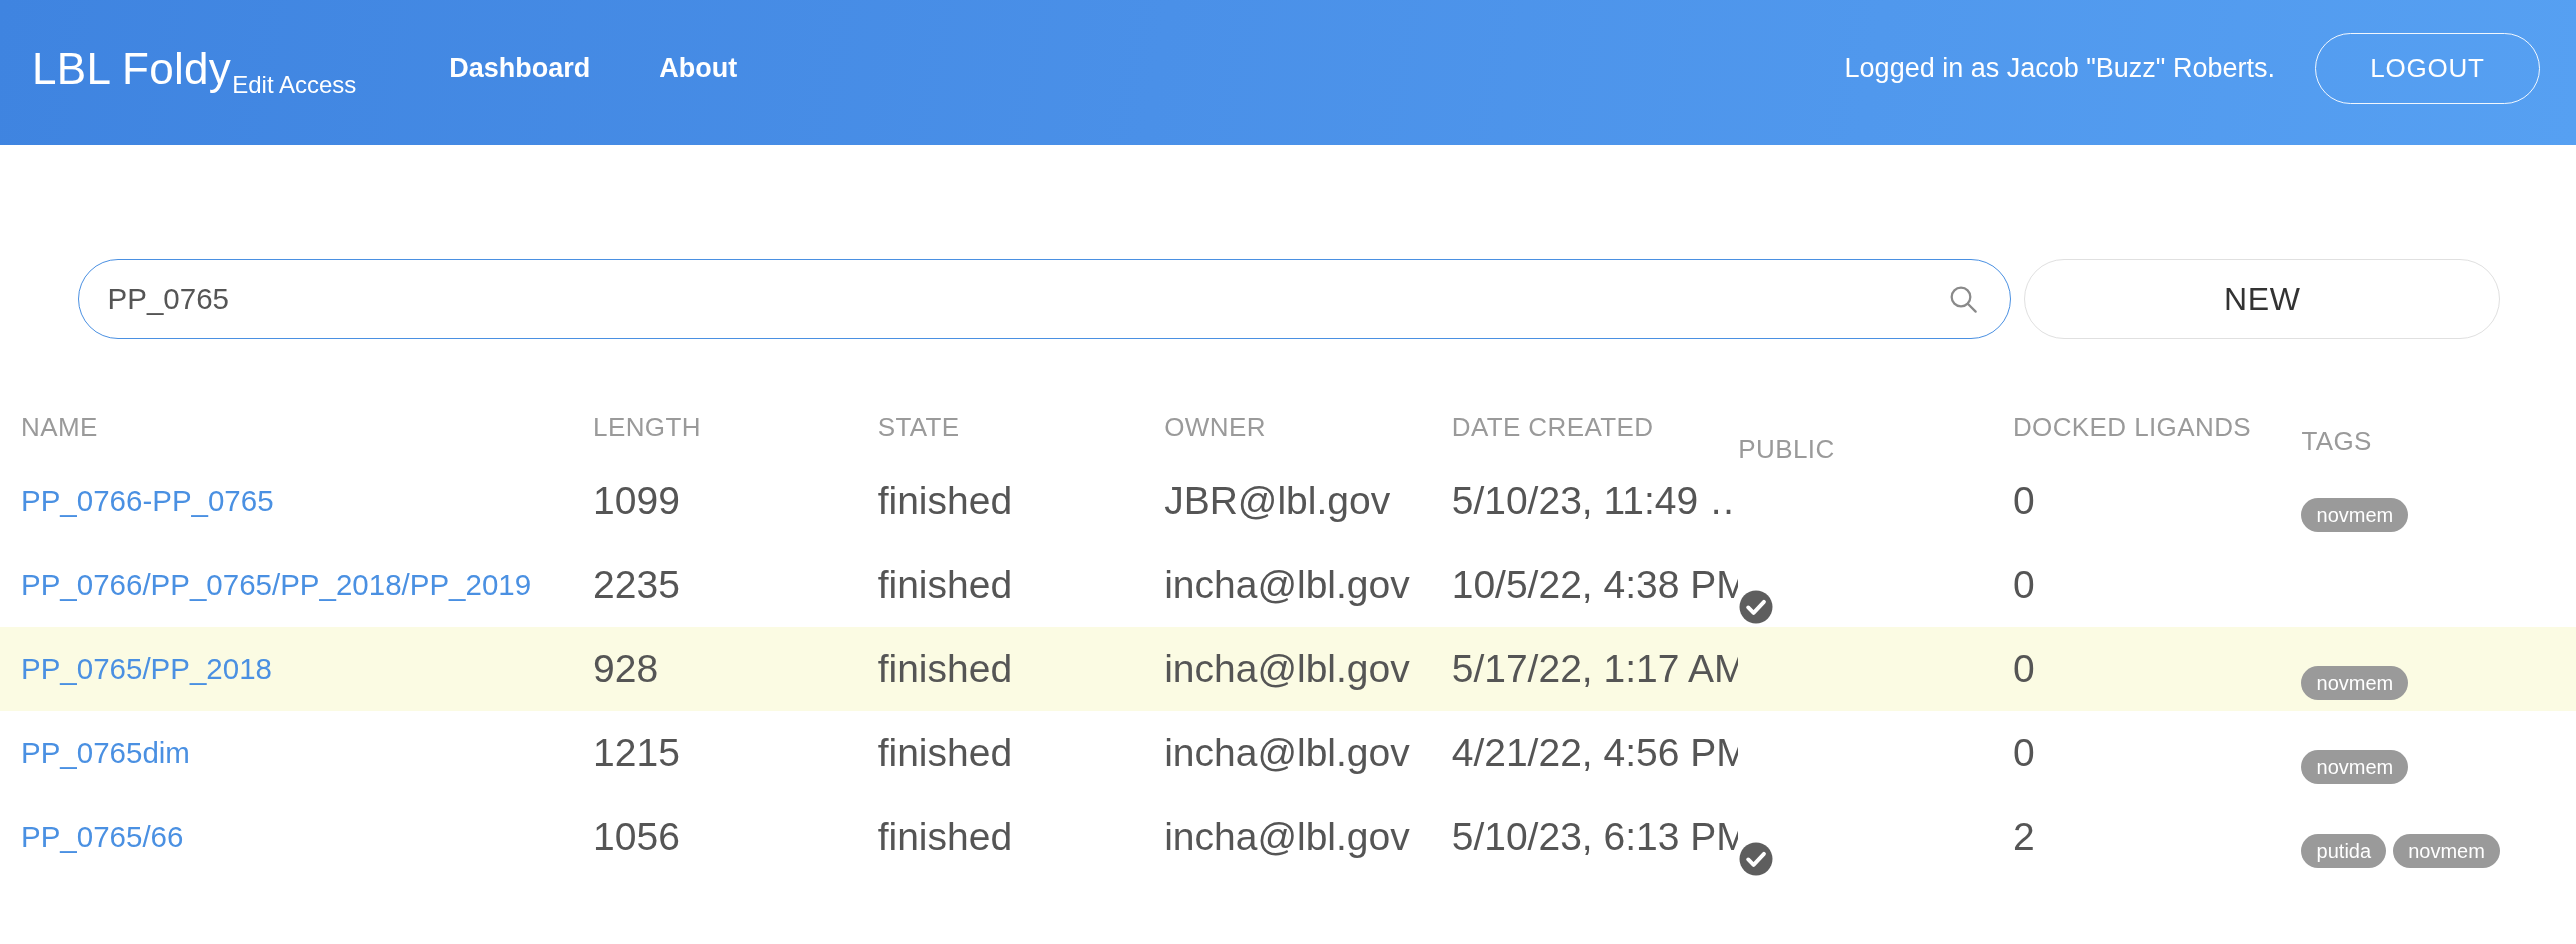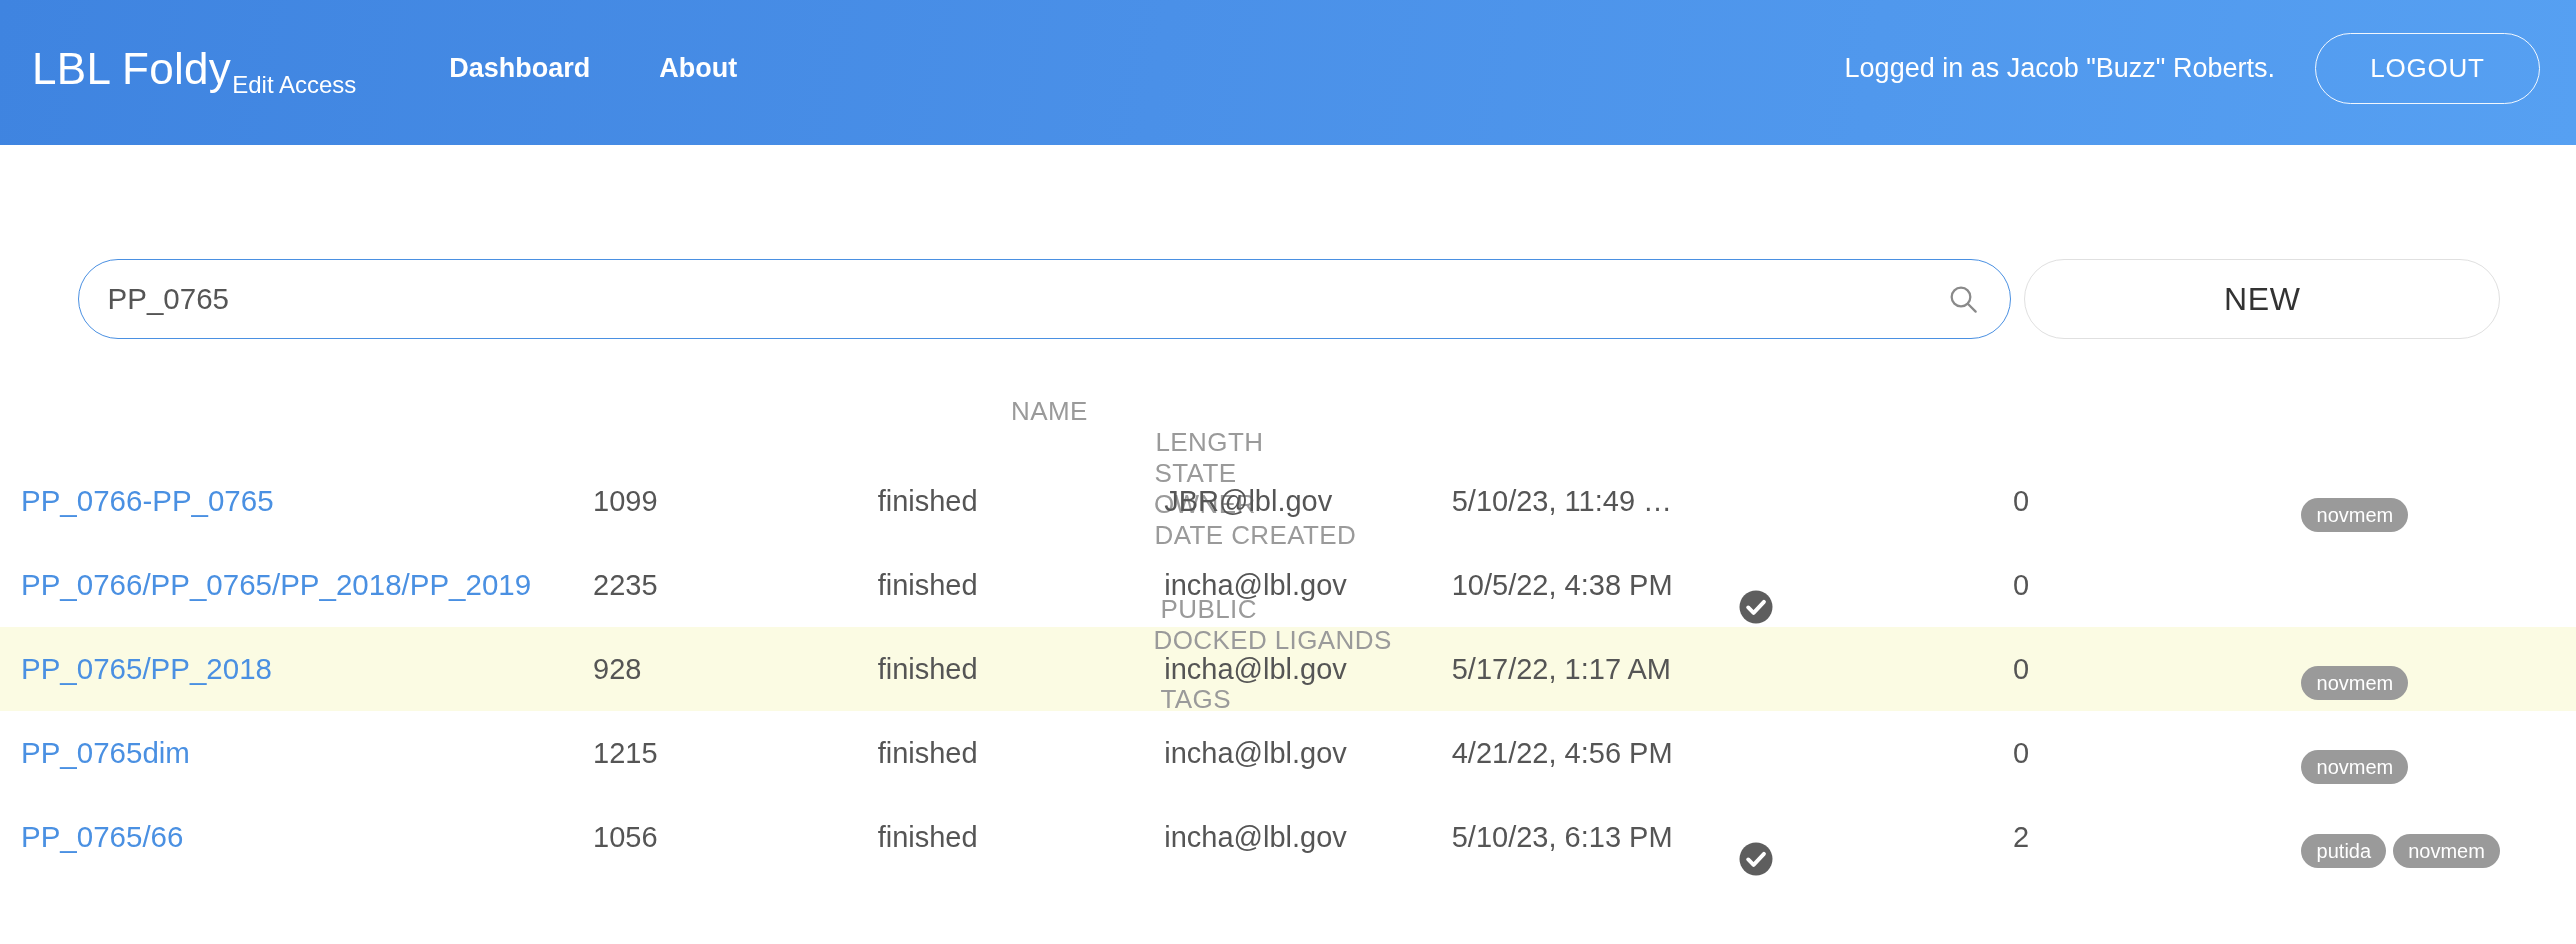--- a/index.html
+++ b/index.html
@@ -146,21 +146,20 @@
   }
 
   .row {
     display: flex;
     align-items: center;
     height: 84px;
     padding-left: 21px;
   }
   .row.header-row {
     height: 63px;
-    flex-direction: column;
   }
   .row.highlight {
     background: #fbfbe3;
   }
 
   .col-name     { width: 575px; }
   .col-length   { width: 286px; }
   .col-state    { width: 288px; }
   .col-owner    { width: 289px; }
   .col-date     { width: 288px; }
@@ -171,21 +170,21 @@
   .th {
     color: #9a9a9a;
     font-size: 26px;
     font-weight: 400;
     letter-spacing: 0.4px;
     white-space: nowrap;
   }
 
   .td {
     color: #555555;
-    font-size: 29px;
+    font-size: 39px;
     font-weight: 400;
     white-space: nowrap;
     overflow: hidden;
   }
 
   .name-link {
     color: #4a90e2;
     font-size: 29.5px;
     text-decoration: none;
     cursor: pointer;

